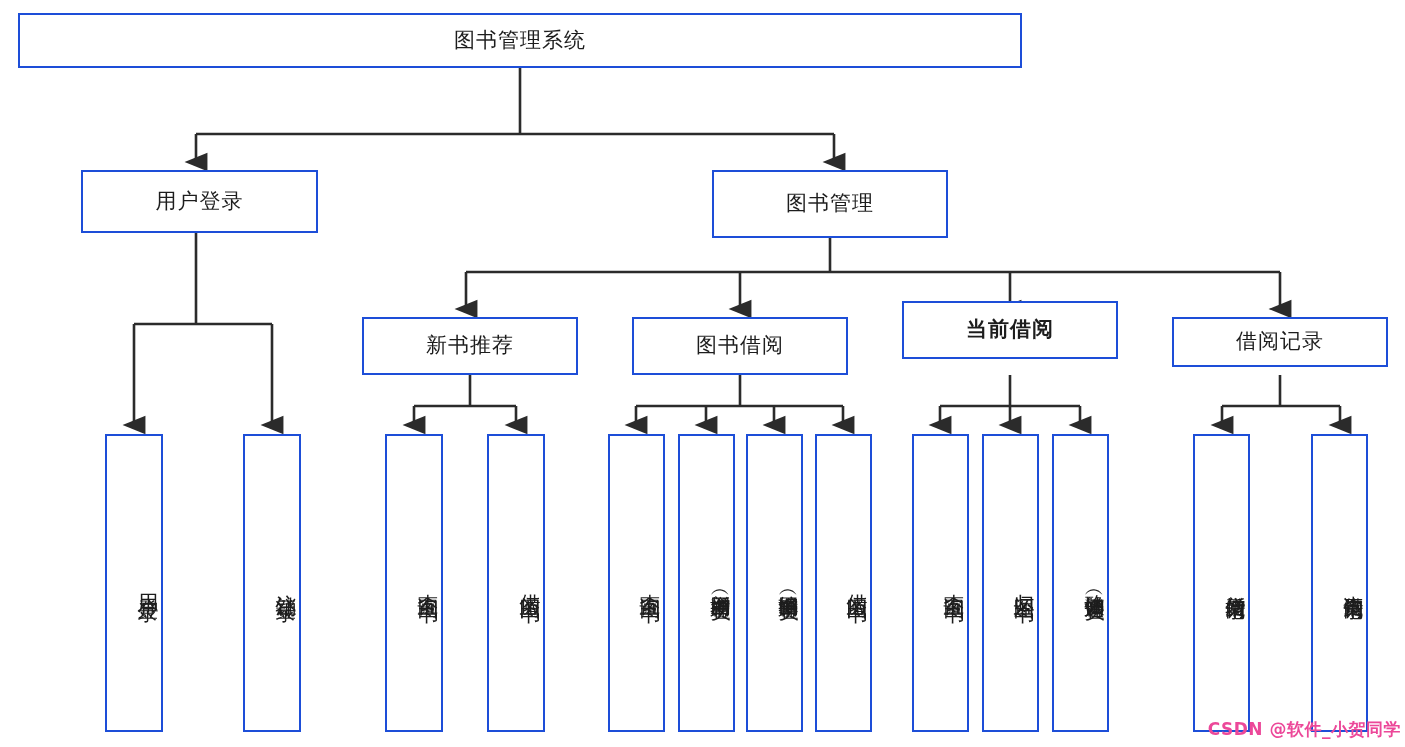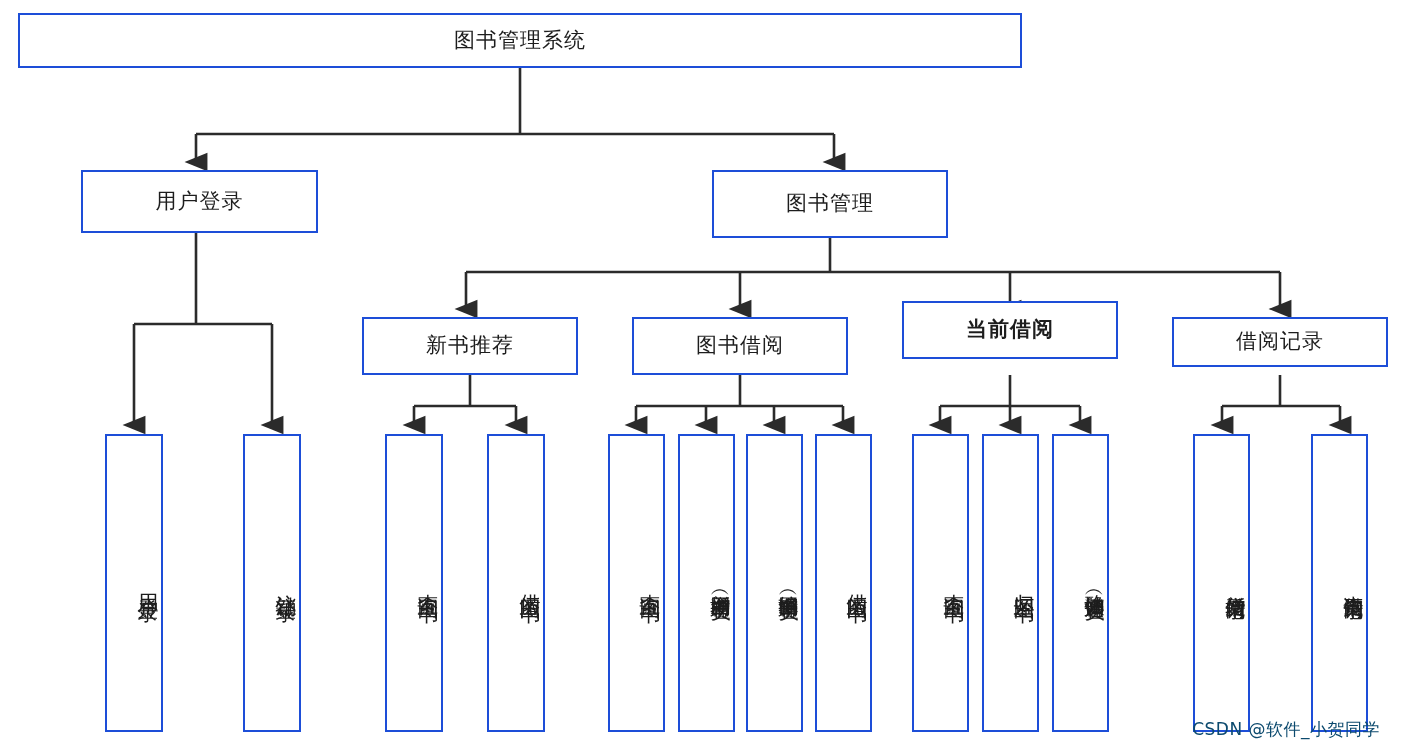--- a/index.html
+++ b/index.html
@@ -51,27 +51,28 @@
     padding: 6px 0;
     align-items: flex-start;
     justify-content: center;
   }
   .node-v.compact {
     letter-spacing: 1px;
     font-size: 20px;
   }
   .watermark {
     position: absolute;
-    right: 25px;
+    right: 4px;
     bottom: 6px;
     font-size: 17px;
-    color: #0c4a6e;
+    color: #ec4899;
     letter-spacing: 0.5px;
     z-index: 5;
     white-space: nowrap;
+    font-weight: bold;
   }
 </style>
 </head>
 <body>
 
 <div id="canvas">
 
   <svg id="svg-layer" viewBox="0 0 1405 747" xmlns="http://www.w3.org/2000/svg">
     <defs>
       <marker id="arrow" markerWidth="10" markerHeight="10" refX="4.2" refY="5" orient="auto" markerUnits="strokeWidth">

